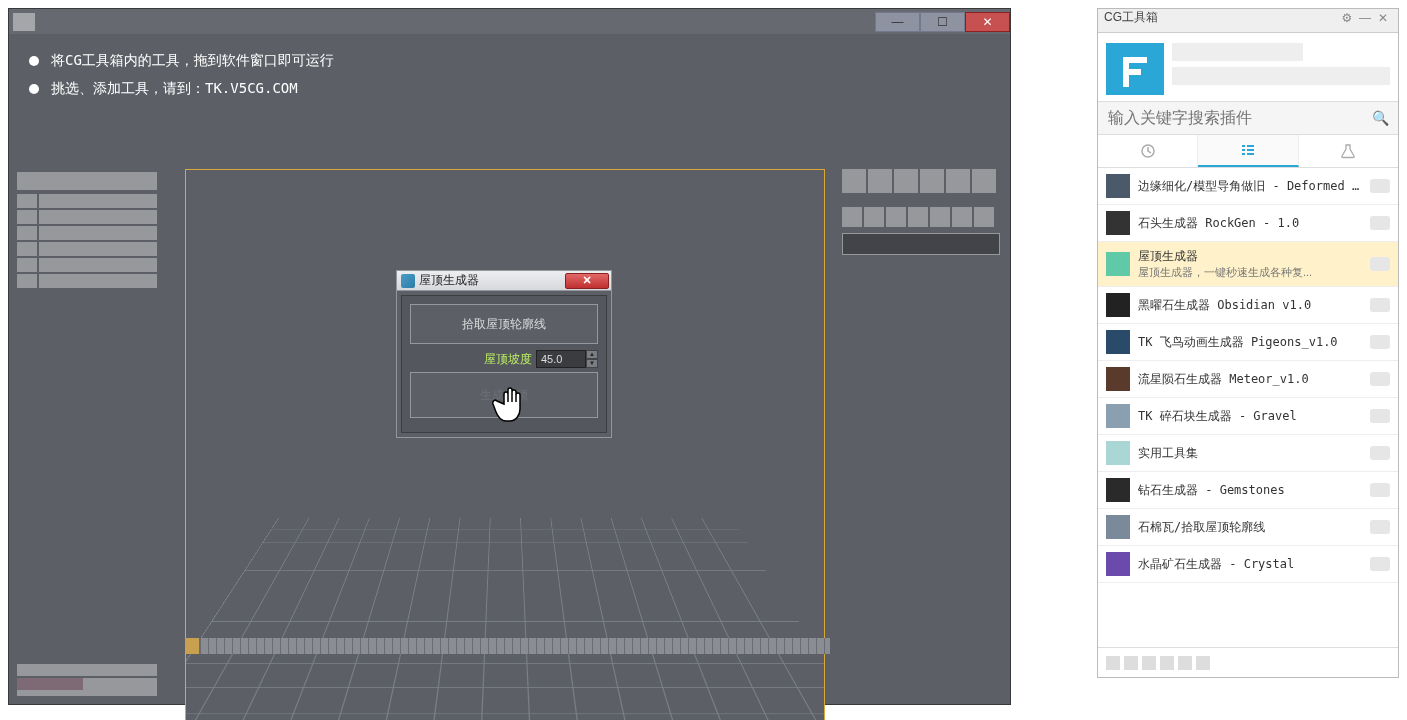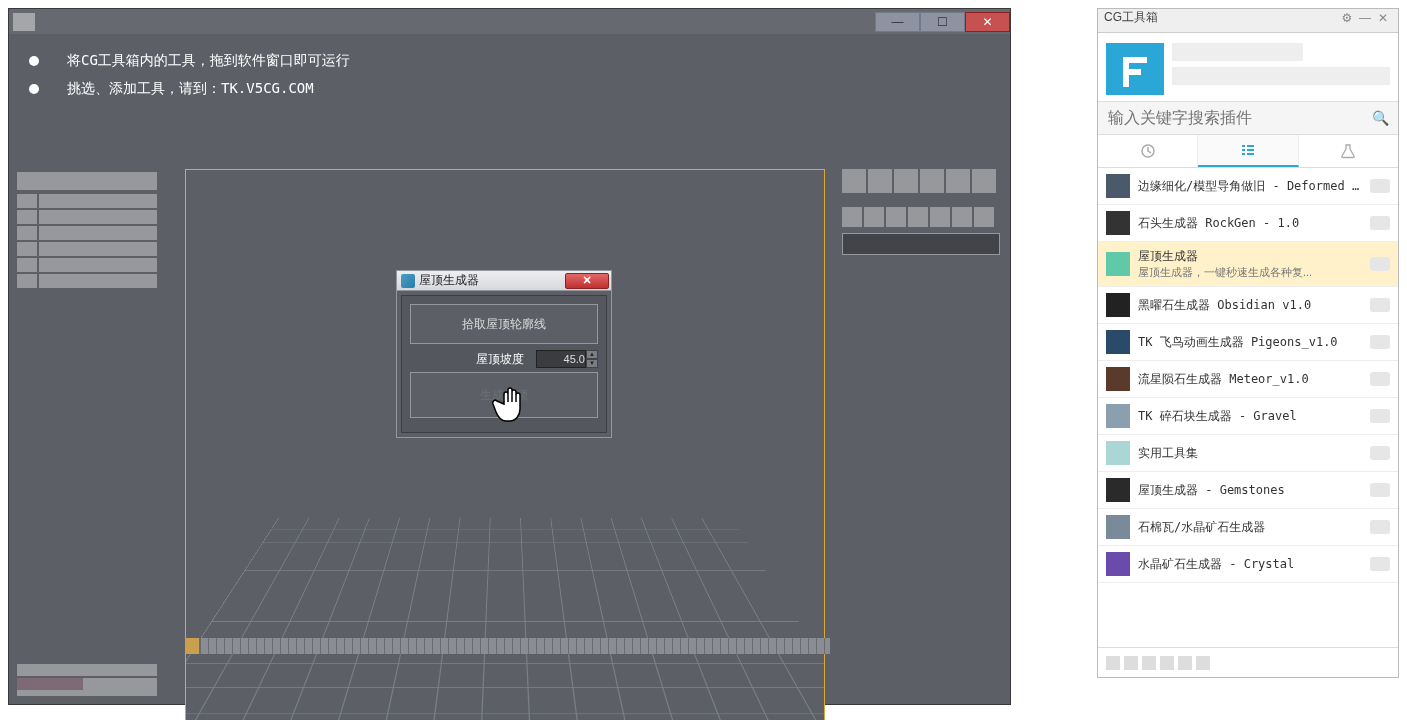--- a/index.html
+++ b/index.html
@@ -53,21 +53,20 @@
 .info-banner {
   padding: 18px 16px 12px 20px;
 }
 .info-line {
   display: flex;
   align-items: center;
   color: #fff;
   font-size: 14px;
   font-family: "SimSun", monospace;
   margin-bottom: 10px;
-  gap: 16px;
 }
 .bullet {
   width: 10px; height: 10px;
   border-radius: 50%;
   background: #fff;
   margin-right: 12px;
   flex-shrink: 0;
 }
 
 .work-area {
@@ -217,31 +216,30 @@
   display: flex; align-items: center; justify-content: center;
   cursor:pointer;
 }
 .angle-row {
   display: flex;
   align-items: center;
   justify-content: flex-end;
   margin-top: 6px;
 }
 .angle-label {
-  color: #ffffff; font-size: 12px;
-  margin-right: 12px;
+  color: #bef264; font-size: 12px;
+  margin-right: 4px;
 }
 .angle-input {
   width: 50px; height: 18px;
   background: #3a3c40;
   border: 1px solid #222;
   color: #ddd;
   font-size: 11px;
   padding-left: 4px;
-  text-align: right;
 }
 .spinner {
   width: 12px; height: 18px;
   display: flex; flex-direction: column;
 }
 .spinner div { flex:1; background:#7a7d83; border:1px solid #444; font-size:6px; text-align:center; color:#222; cursor:pointer;}
 .gen-btn {
   margin-top: 4px;
   width: 100%; height: 46px;
   background: #5c6066;
@@ -635,28 +633,28 @@
       <div class="plugin-item">
         <div class="plugin-thumb tc9"></div>
         <div class="plugin-text">
           <div class="plugin-name">实用工具集</div>
         </div>
         <div class="comment-badge"></div>
       </div>
       <div class="plugin-item">
         <div class="plugin-thumb tc10"></div>
         <div class="plugin-text">
-          <div class="plugin-name">屋顶生成器 - Gemstones</div>
+          <div class="plugin-name">钻石生成器 - Gemstones</div>
         </div>
         <div class="comment-badge"></div>
       </div>
       <div class="plugin-item">
         <div class="plugin-thumb tc11"></div>
         <div class="plugin-text">
-          <div class="plugin-name">石棉瓦/水晶矿石生成器</div>
+          <div class="plugin-name">石棉瓦/拾取屋顶轮廓线</div>
         </div>
         <div class="comment-badge"></div>
       </div>
       <div class="plugin-item">
         <div class="plugin-thumb tc12"></div>
         <div class="plugin-text">
           <div class="plugin-name">水晶矿石生成器 - Crystal</div>
         </div>
         <div class="comment-badge"></div>
       </div>

